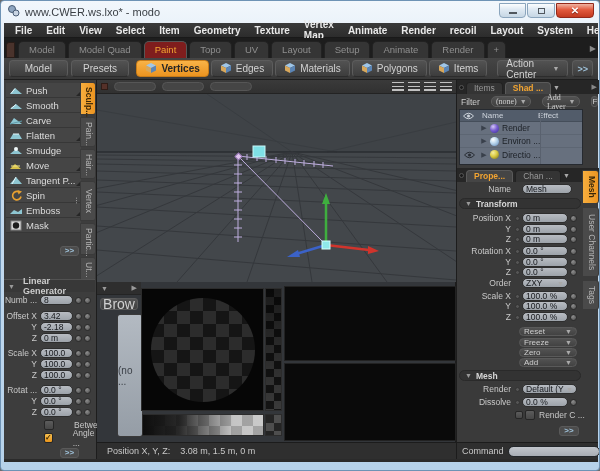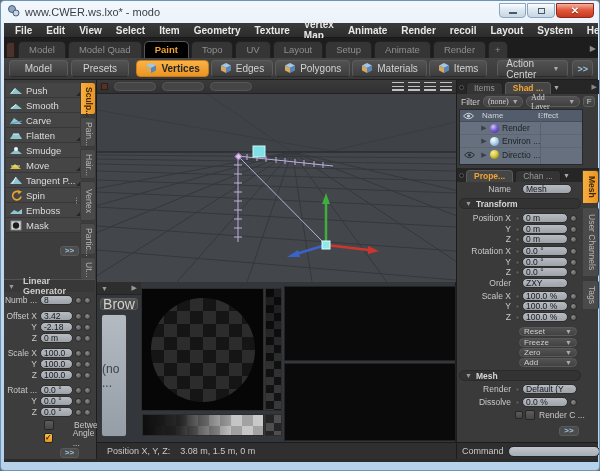--- a/index.html
+++ b/index.html
@@ -17,21 +17,21 @@
   .g-x{color:#fff;font-size:10px;font-weight:bold;line-height:1;text-shadow:0 1px 1px #7a1d10;}
   
   .app{position:absolute;left:3px;top:22px;width:594px;height:439px;background:#2b2b2b;}
   
   .menubar{position:absolute;left:0;top:0;width:594px;height:15px;background:linear-gradient(#3a3a3a,#2c2c2c);border-bottom:1px solid #191919;display:flex;align-items:center;padding:0 4px;}
   .menu-item{color:#e9e9e9;font-size:10px;font-weight:bold;padding:0 7px;cursor:default;}
   
   .tabrow{position:absolute;left:0;top:15px;width:594px;height:20px;background:#1d1d1d;display:flex;align-items:flex-end;padding:0 2px;}
   .tab-lead{width:9px;height:16px;background:#4a332c;border:1px solid #2a1d18;border-radius:3px 0 0 0;margin-right:3px;}
   .wtab{height:17px;line-height:16px;padding:0 10px;margin-right:2px;background:#353535;border:1px solid #222;border-bottom:none;border-radius:5px 5px 0 0;color:#8f8f8f;font-size:9.5px;}
-  .wtab.active{background:#000000;border-color:#565656;color:#f2a431;font-weight:bold;}
+  .wtab.active{background:#7f1d1d;border-color:#565656;color:#f2a431;font-weight:normal;}
   .wtab.plus{padding:0 6px;}
   .tab-arrow{margin-left:auto;color:#888;font-size:8px;align-self:center;}
   
   .toolbar{position:absolute;left:0;top:35px;width:594px;height:22px;background:linear-gradient(#454545,#383838);border-bottom:1px solid #1e1e1e;display:flex;align-items:center;padding:0 5px;}
   .tbtn{height:17px;background:linear-gradient(#525252,#3d3d3d);border:1px solid #5c5c5c;border-bottom-color:#2c2c2c;border-radius:4px;color:#d2d2d2;font-size:10px;display:flex;align-items:center;justify-content:center;gap:4px;padding:0 8px;}
   .tbtn.wide{width:67px;margin-right:3px;}
   .tbtn.mode{margin-right:2px;}
   .tbtn.mode.active{background:linear-gradient(#f9b347,#ee921e0 10%,#ec9420);background:linear-gradient(#f9b347,#ec9420);border-color:#c87c18;color:#262626;font-weight:bold;}
   .modes{display:flex;margin-left:4px;}
   .tbtn.ac{margin-left:8px;width:82px;justify-content:space-between;}
@@ -62,41 +62,41 @@
   .viewport{position:absolute;left:93px;top:57px;width:359px;height:202px;background:#43474b;}
   .vp-head{height:14px;background:linear-gradient(#3a3a3a,#313131);border-bottom:1px solid #232323;display:flex;align-items:center;gap:6px;padding:0 4px;}
   .vp-sq{width:7px;height:7px;background:#553129;border:1px solid #2f1c16;}
   .pill{width:42px;height:9px;background:#454545;border:1px solid #565656;border-radius:5px;}
   .burgers{margin-left:auto;display:flex;gap:4px;}
   .burger{width:12px;height:9px;background:repeating-linear-gradient(to bottom,#c2c2c2 0 1.5px,transparent 1.5px 3.6px);}
   
   .region{position:absolute;left:93px;top:259px;width:359px;height:160px;background:#33363a;border-right:1px solid #1d1d1d;}
   .browser-head{position:absolute;left:0;top:0;width:44px;height:13px;background:#2e2e2e;border-bottom:1px solid #242424;color:#9a9a9a;font-size:7px;display:flex;align-items:center;justify-content:space-between;padding:0 4px;}
   .brow-btn{position:absolute;left:3px;top:16px;width:38px;height:12px;background:linear-gradient(#525252,#404040);border:1px solid #5c5c5c;border-radius:3px;color:#d0d0d0;font-size:14px;line-height:10px;text-align:center;overflow:hidden;}
-  .brow-list{position:absolute;left:4px;top:32px;width:26px;height:123px;background:linear-gradient(#b3bac2,#959da6);border-radius:3px;border:1px solid #3a3a3a;color:#3c4148;font-size:12px;display:flex;align-items:center;justify-content:center;overflow:hidden;}
+  .brow-list{position:absolute;left:20px;top:32px;width:26px;height:123px;background:linear-gradient(#b3bac2,#959da6);border-radius:3px;border:1px solid #3a3a3a;color:#3c4148;font-size:10px;display:flex;align-items:center;justify-content:center;overflow:hidden;}
   .preview{position:absolute;left:44px;top:6px;width:123px;height:123px;background:#060606;border:1px solid #2c2c2c;display:flex;align-items:center;justify-content:center;}
   .checker-circle{width:104px;height:104px;border-radius:50%;background:repeating-conic-gradient(#2c2c2c 0% 25%,#151515 0% 50%);background-size:26px 26px;}
   .alpha-strip{position:absolute;left:168px;top:6px;width:17px;height:123px;border:1px solid #2c2c2c;background:repeating-conic-gradient(#3a3a3a 0% 25%,#141414 0% 50%);background-size:16px 16px;}
   .alpha-strip:after{content:"";position:absolute;inset:0;background:linear-gradient(to bottom,rgba(0,0,0,.55),rgba(0,0,0,0));}
   .grad-bar{position:absolute;left:45px;top:132px;width:122px;height:22px;border:1px solid #2c2c2c;background:repeating-conic-gradient(#9a9a9a 0% 25%,#c4c4c4 0% 50%);background-size:22px 22px;}
   .grad-bar:after{content:"";position:absolute;inset:0;background:linear-gradient(to right,#0d0d0d 0%,rgba(13,13,13,.85) 30%,rgba(200,200,200,.15) 75%,rgba(255,255,255,.1) 100%);}
   .grad-chip{position:absolute;left:168px;top:132px;width:17px;height:22px;border:1px solid #2c2c2c;background:repeating-conic-gradient(#4e4e4e 0% 25%,#242424 0% 50%);background-size:16px 16px;}
   .blackpanel{position:absolute;left:187px;width:172px;background:#0a0a0a;border:1px solid #222;}
   
   .statusbar{position:absolute;left:93px;top:419px;width:359px;height:17px;background:#2f2f2f;border-top:1px solid #1c1c1c;display:flex;align-items:center;gap:10px;padding:0 10px;color:#c9c9c9;font-size:9px;}
   .commandbar{position:absolute;left:452px;top:419px;width:142px;height:17px;background:#2f2f2f;border-top:1px solid #1c1c1c;border-left:1px solid #1c1c1c;display:flex;align-items:center;gap:4px;padding:0 5px;color:#c9c9c9;font-size:9px;}
   .cmd-input{width:92px;height:11px;background:linear-gradient(#c2c6cc,#a8adb4);border:1px solid #23272b;border-radius:6px;font-size:8px;padding:0 4px;color:#16181c;}
   
   .rightpanel{position:absolute;left:452px;top:57px;width:142px;height:362px;background:#3a3a3a;border-left:1px solid #1d1d1d;}
   .ptabs{position:absolute;left:0;width:142px;height:14px;background:#262626;display:flex;align-items:flex-end;padding:0 2px;gap:2px;}
   .dotbtn{width:5px;height:5px;border-radius:50%;background:#1a1a1a;border:1px solid #555;align-self:center;}
   .ptab{height:12px;line-height:11px;padding:0 7px;background:#343434;border:1px solid #222;border-bottom:none;border-radius:4px 4px 0 0;color:#989898;font-size:8.5px;white-space:nowrap;}
   .ptab.active{background:#454545;border-color:#5a5a5a;color:#f2a431;font-weight:bold;}
   .parrow{margin-left:auto;color:#888;font-size:7px;align-self:center;}
-  .filterrow{position:absolute;left:0;top:14px;width:142px;height:15px;display:flex;align-items:center;gap:3px;padding:0 4px;color:#cdcdcd;font-size:8.5px;}
+  .filterrow{position:absolute;left:0;top:14px;width:142px;height:15px;display:flex;align-items:center;gap:11px;padding:0 4px;color:#cdcdcd;font-size:8.5px;}
   .drop{height:11px;background:linear-gradient(#525252,#404040);border:1px solid #5c5c5c;border-radius:5px;color:#cfcfcf;font-size:8px;display:flex;align-items:center;justify-content:space-between;padding:0 4px;gap:3px;font-family:Liberation Serif, serif;}
   .fbtn{width:12px;height:11px;background:linear-gradient(#525252,#404040);border:1px solid #5c5c5c;border-radius:3px;color:#cfcfcf;font-size:8px;text-align:center;line-height:9px;}
   .tree{position:absolute;left:2px;top:29px;width:124px;height:56px;background:#67707e;border:1px solid #262a30;}
   .tree-head{height:12px;background:#525c6a;border-bottom:1px solid #454e5a;display:flex;align-items:center;color:#cdd3db;font-size:8px;}
   .tree-row{height:13px;display:flex;align-items:center;color:#1c2026;font-size:8.5px;border-bottom:1px solid #5d6673;}
   .tr-eye{width:18px;display:flex;justify-content:center;}
   .tr-exp{width:12px;color:#39404b;font-size:7px;text-align:center;}
   .sph{width:9px;height:9px;border-radius:50%;margin-right:3px;}
   .sph-render{background:radial-gradient(circle at 35% 30%,#d2c7f6,#7a5fd0 45%,#33279c);}
   .sph-env{background:radial-gradient(circle at 35% 30%,#ffffff,#bfdaef 40%,#5d87b8);}
@@ -191,29 +191,29 @@
                 <polygon points="11,3.5 6,6 6,11 11,8.5" fill="#5b85b5"></polygon>
               </svg></span>
           <span>Edges</span>
         </div>
         <div class="tbtn mode">
           <span><svg width="12" height="12" viewBox="0 0 12 12">
                 <polygon points="6,1 11,3.5 6,6 1,3.5" fill="#9fc6e8"></polygon>
                 <polygon points="1,3.5 6,6 6,11 1,8.5" fill="#d8a85c"></polygon>
                 <polygon points="11,3.5 6,6 6,11 11,8.5" fill="#5b85b5"></polygon>
               </svg></span>
-          <span>Polygons</span>
+          <span>Materials</span>
         </div>
         <div class="tbtn mode">
           <span><svg width="12" height="12" viewBox="0 0 12 12">
                 <polygon points="6,1 11,3.5 6,6 1,3.5" fill="#9fc6e8"></polygon>
                 <polygon points="1,3.5 6,6 6,11 1,8.5" fill="#d8a85c"></polygon>
                 <polygon points="11,3.5 6,6 6,11 11,8.5" fill="#5b85b5"></polygon>
               </svg></span>
-          <span>Materials</span>
+          <span>Polygons</span>
         </div>
         <div class="tbtn mode">
           <span><svg width="12" height="12" viewBox="0 0 12 12">
                 <polygon points="6,1 11,3.5 6,6 1,3.5" fill="#9fc6e8"></polygon>
                 <polygon points="1,3.5 6,6 6,11 1,8.5" fill="#d8a85c"></polygon>
                 <polygon points="11,3.5 6,6 6,11 11,8.5" fill="#5b85b5"></polygon>
               </svg></span>
           <span>Items</span>
         </div>
       </div>

